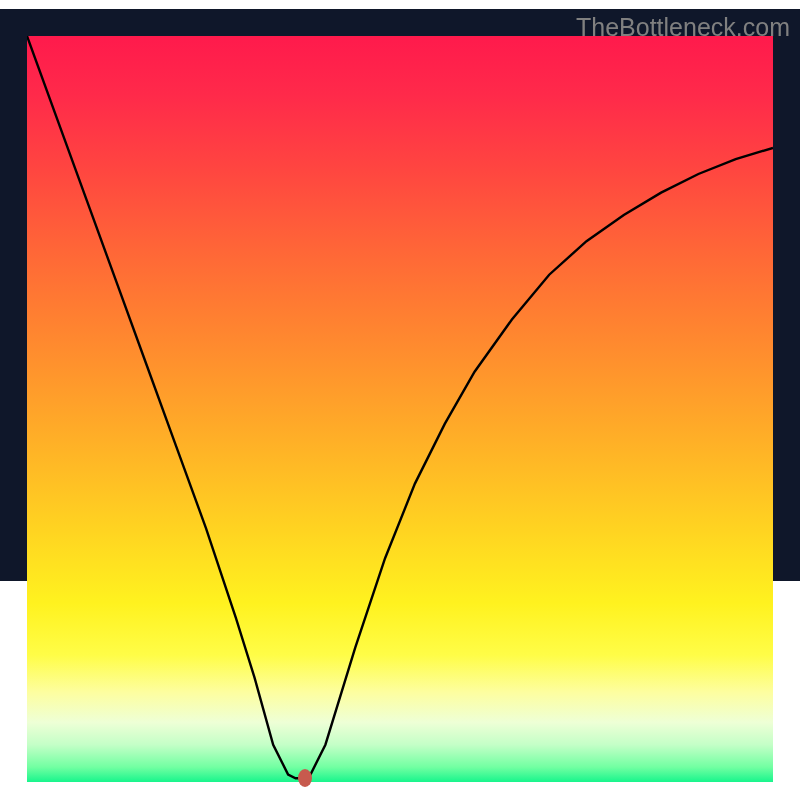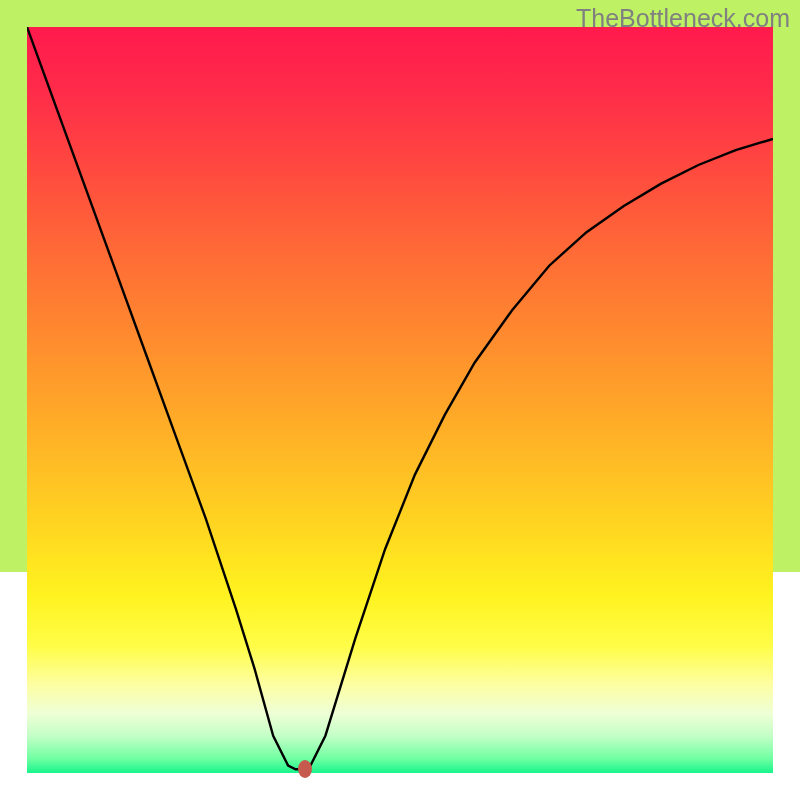--- a/index.html
+++ b/index.html
@@ -7,24 +7,24 @@
     padding: 0;
     width: 800px;
     height: 800px;
     background: #ffffff;
     font-family: Arial, Helvetica, sans-serif;
     overflow: hidden;
   }
   .frame {
     position: absolute;
     left: 0;
-    top: 0;
+    top: 9px;
     width: 800px;
     height: 572px;
-    background: #bef264;
+    background: #0f172a;
     box-sizing: border-box;
   }
   .plot-area {
     position: absolute;
     left: 27px;
     top: 27px;
     width: 746px;
     height: 746px;
     background: linear-gradient(to bottom,
       #ff1a4c 0%,

